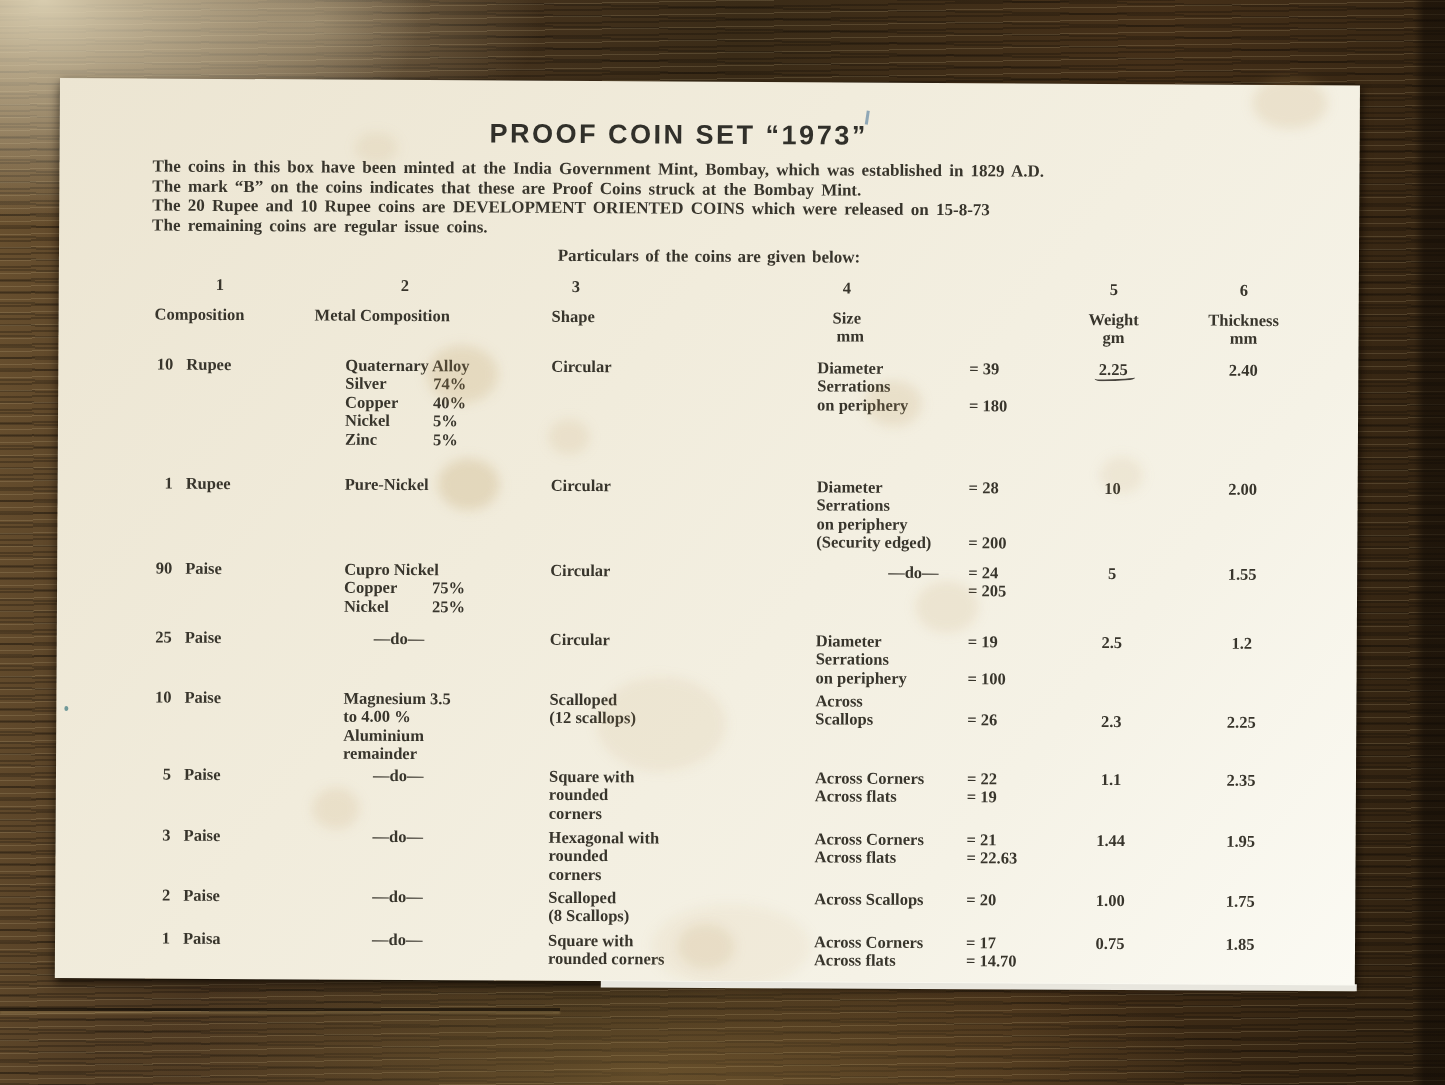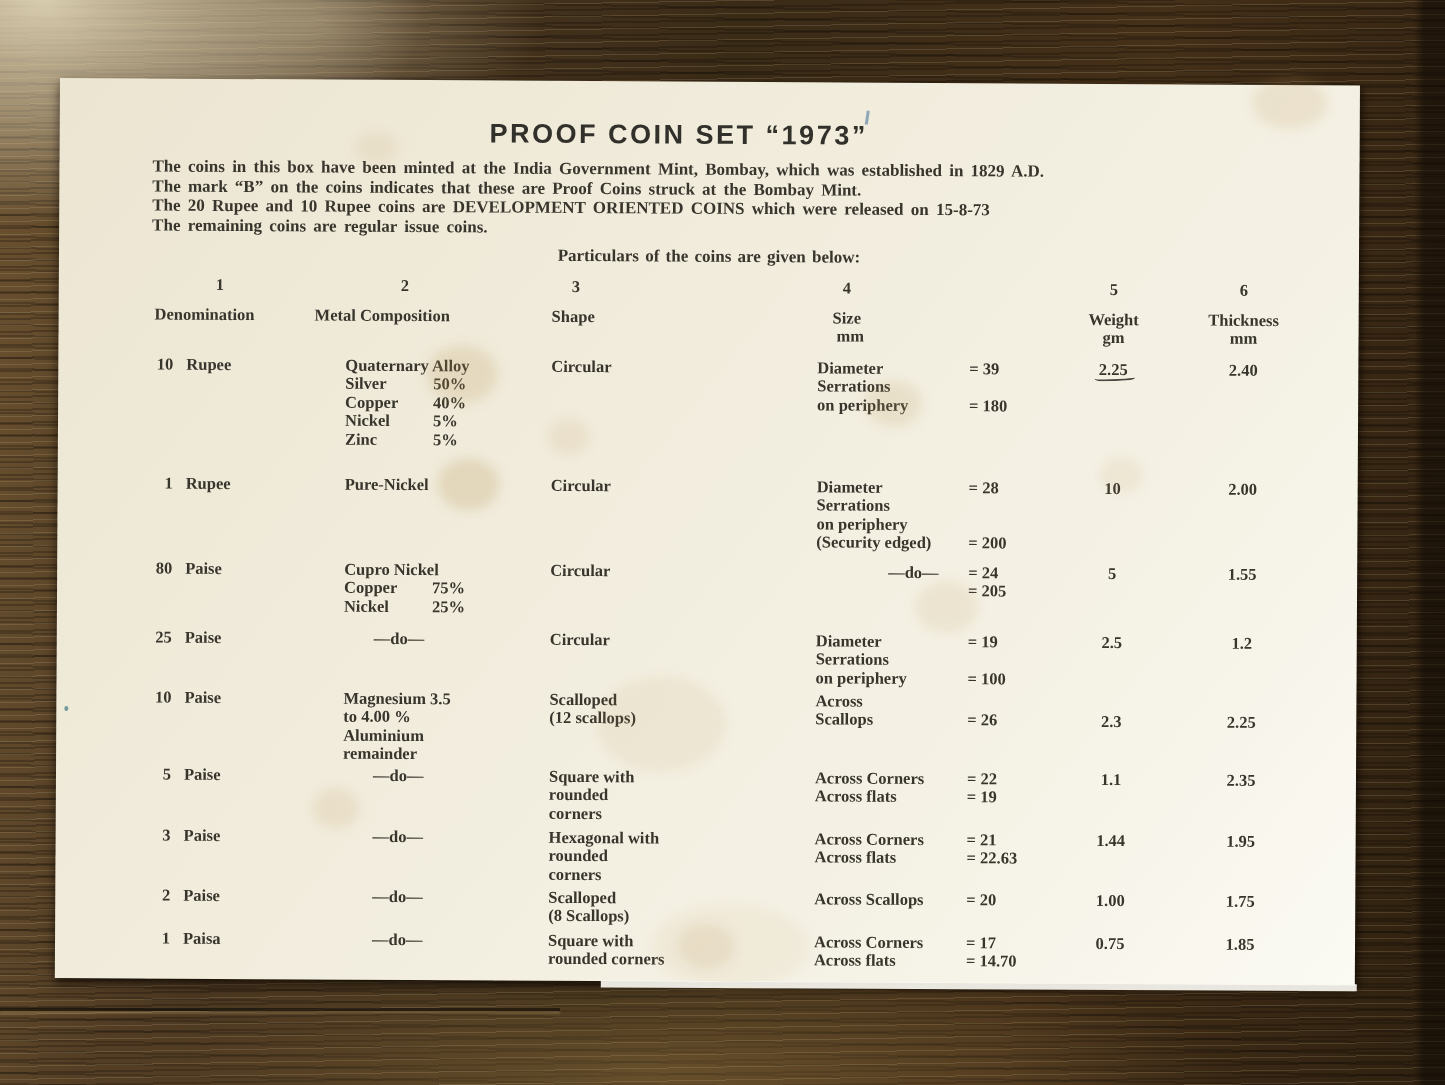--- a/index.html
+++ b/index.html
@@ -125,21 +125,21 @@
       <div class="hnum-row">
           <div class="hnum hn0">1</div>
           <div class="hnum hn1">2</div>
           <div class="hnum hn2">3</div>
           <div class="hnum hn3">4</div>
           <div class="hnum hn4">5</div>
           <div class="hnum hn5">6</div>
         </div>
       <div class="hcell-row">
           <div class="hcell hc0">
-            <div class="hlabel">Denomination</div>
+            <div class="hlabel">Composition</div>
           </div>
           <div class="hcell hc1">
             <div class="hlabel">Metal Composition</div>
           </div>
           <div class="hcell hc2">
             <div class="hlabel">Shape</div>
           </div>
           <div class="hcell hc3">
             <div class="hlabel">Size</div>
             <div class="hunit">mm</div>
@@ -154,21 +154,21 @@
           </div>
         </div>
       <div class="tbody">
           <div class="trow">
             <div class="cell c-denom">
               <span class="d-num">10</span>
               <span class="d-unit">Rupee</span>
             </div>
             <div class="cell c-metal">
               <div class="m-line"><span class="m-name">Quaternary Alloy</span></div>
-              <div class="m-line"><span class="m-name">Silver</span><span class="m-pct">50%</span></div>
+              <div class="m-line"><span class="m-name">Silver</span><span class="m-pct">74%</span></div>
               <div class="m-line"><span class="m-name">Copper</span><span class="m-pct">40%</span></div>
               <div class="m-line"><span class="m-name">Nickel</span><span class="m-pct">5%</span></div>
               <div class="m-line"><span class="m-name">Zinc</span><span class="m-pct">5%</span></div>
             </div>
             <div class="cell c-shape">
               <div class="s-line">Circular</div>
             </div>
             <div class="cell c-size">
               <div class="z-line">
                 <span class="z-label">Diameter</span>
@@ -213,21 +213,21 @@
               <div class="z-line">
                 <span class="z-label">(Security edged)</span>
                 <span class="z-val">= 200</span>
               </div>
             </div>
             <div class="cell c-weight"><span>10</span></div>
             <div class="cell c-thick"><span>2.00</span></div>
           </div>
           <div class="trow">
             <div class="cell c-denom">
-              <span class="d-num">80</span>
+              <span class="d-num">90</span>
               <span class="d-unit">Paise</span>
             </div>
             <div class="cell c-metal">
               <div class="m-line"><span class="m-name">Cupro Nickel</span></div>
               <div class="m-line"><span class="m-name">Copper</span><span class="m-pct">75%</span></div>
               <div class="m-line"><span class="m-name">Nickel</span><span class="m-pct">25%</span></div>
             </div>
             <div class="cell c-shape">
               <div class="s-line">Circular</div>
             </div>

